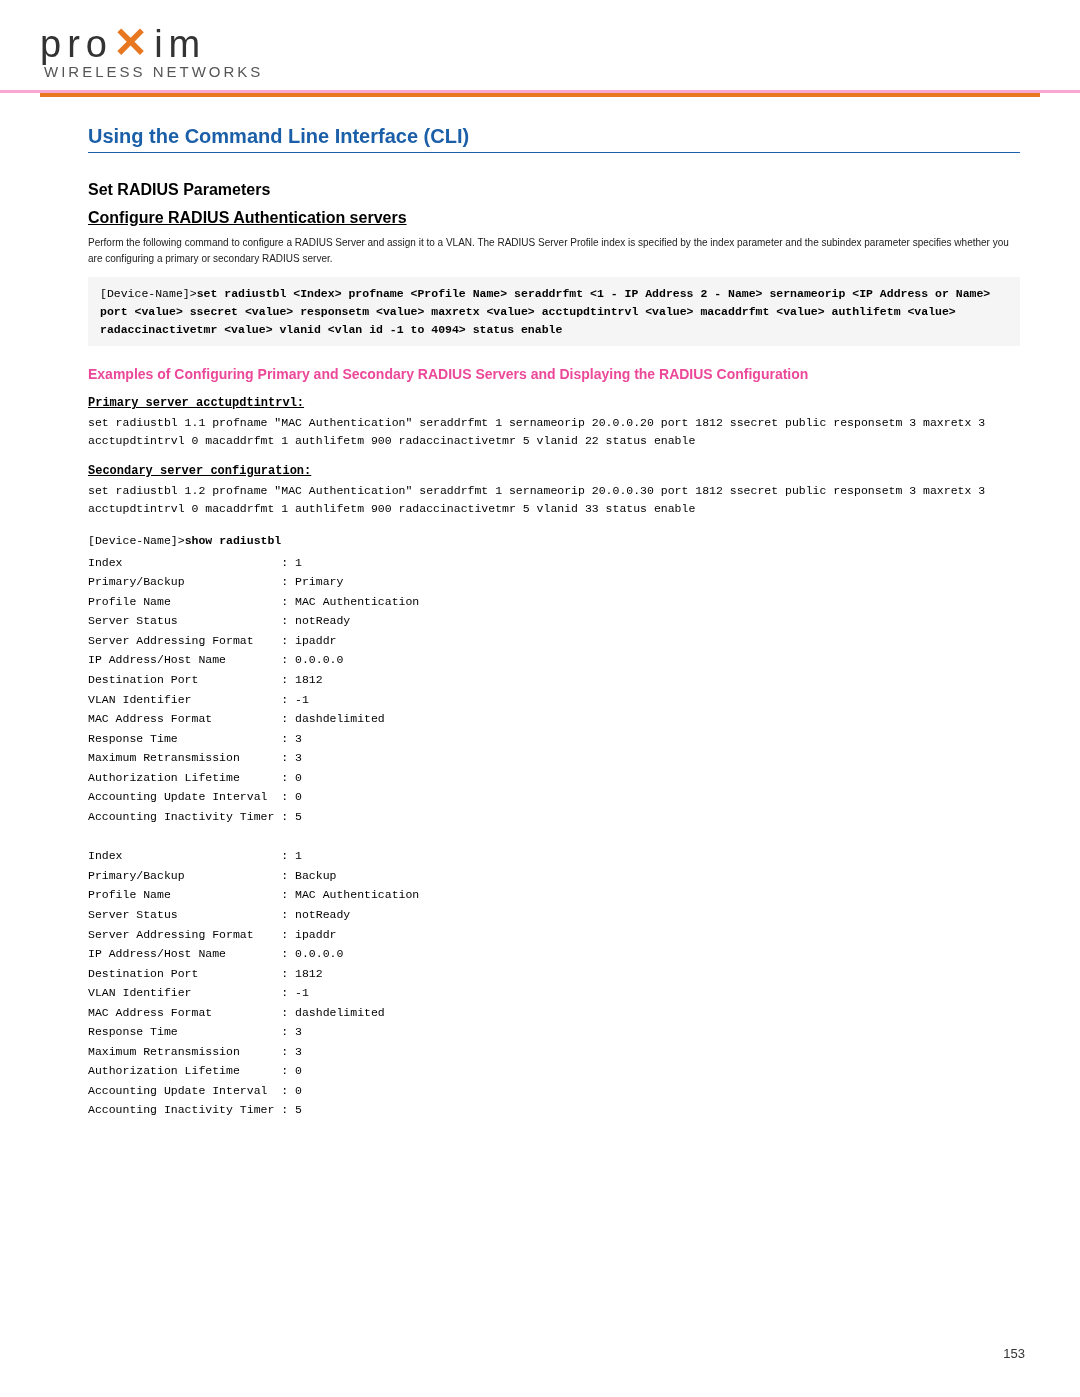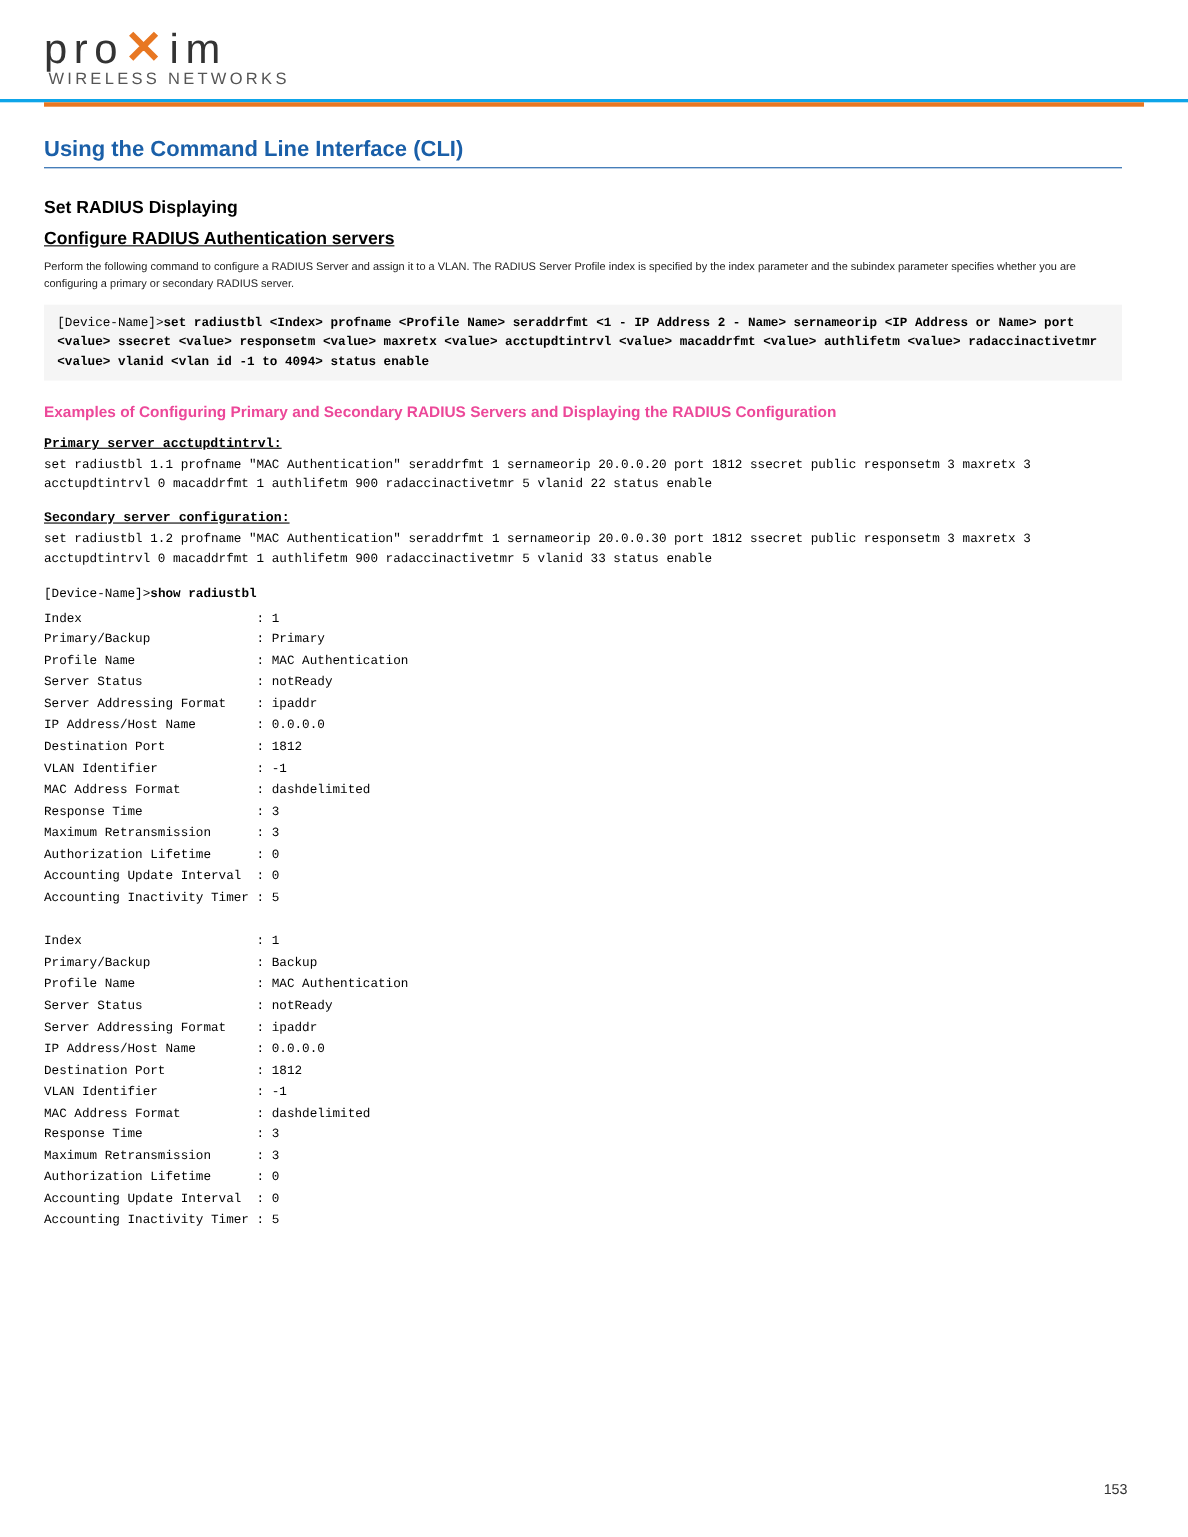--- a/index.html
+++ b/index.html
@@ -15,21 +15,21 @@
       width: 1080px;
       min-height: 1397px;
       background: #fff;
       padding: 0;
     }
     
     .header {
       display: flex;
       align-items: flex-end;
       padding: 18px 40px 0 40px;
-      border-bottom: 3px solid #0ea5e9;
+      border-bottom: 3px solid #f9a8d4;
       padding-bottom: 10px;
     }
     .logo-area {
       display: flex;
       flex-direction: column;
       align-items: flex-start;
     }
     .logo-text {
       font-size: 38px;
       font-weight: 300;
@@ -48,21 +48,21 @@
       margin-top: -4px;
       margin-left: 4px;
     }
     .orange-bar {
       height: 4px;
       background: #e87722;
       margin: 0 40px;
     }
     
     .content {
-      padding: 28px 60px 40px 40px;
+      padding: 28px 60px 40px 88px;
     }
     .page-title {
       font-size: 20px;
       font-weight: bold;
       color: #1a5fa8;
       margin-bottom: 28px;
       border-bottom: 1px solid #1a5fa8;
       padding-bottom: 4px;
     }
     .section-title {
@@ -165,21 +165,21 @@
       <div class="logo-text">pro<span style="color:#e87722;font-weight:bold;font-size:42px;">✕</span>im</div>
       <div class="logo-subtitle">WIRELESS NETWORKS</div>
     </div>
   </div>
   <div class="orange-bar"></div>
 
   <div class="content">
 
     <div class="page-title">Using the Command Line Interface (CLI)</div>
 
-    <div class="section-title">Set RADIUS Displaying</div>
+    <div class="section-title">Set RADIUS Parameters</div>
 
     <div class="subsection-title">Configure RADIUS Authentication servers</div>
 
     <div class="body-text">Perform the following command to configure a RADIUS Server and assign it to a VLAN. The RADIUS Server Profile index is specified by the index parameter and the subindex parameter specifies whether you are configuring a primary or secondary RADIUS server.</div>
 
     <div class="code-block"><span class="code-inline">[Device-Name]&gt;</span><span class="bold">set radiustbl &lt;Index&gt; profname &lt;Profile Name&gt; seraddrfmt &lt;1 - IP Address 2 - Name&gt; sernameorip &lt;IP Address or Name&gt; port &lt;value&gt; ssecret &lt;value&gt; responsetm &lt;value&gt; maxretx &lt;value&gt; acctupdtintrvl &lt;value&gt; macaddrfmt &lt;value&gt; authlifetm &lt;value&gt; radaccinactivetmr &lt;value&gt; vlanid &lt;vlan id -1 to 4094&gt; status enable</span></div>
 
     <div class="section-divider"></div>
 
     <div class="examples-title">Examples of Configuring Primary and Secondary RADIUS Servers and Displaying the RADIUS Configuration</div>

